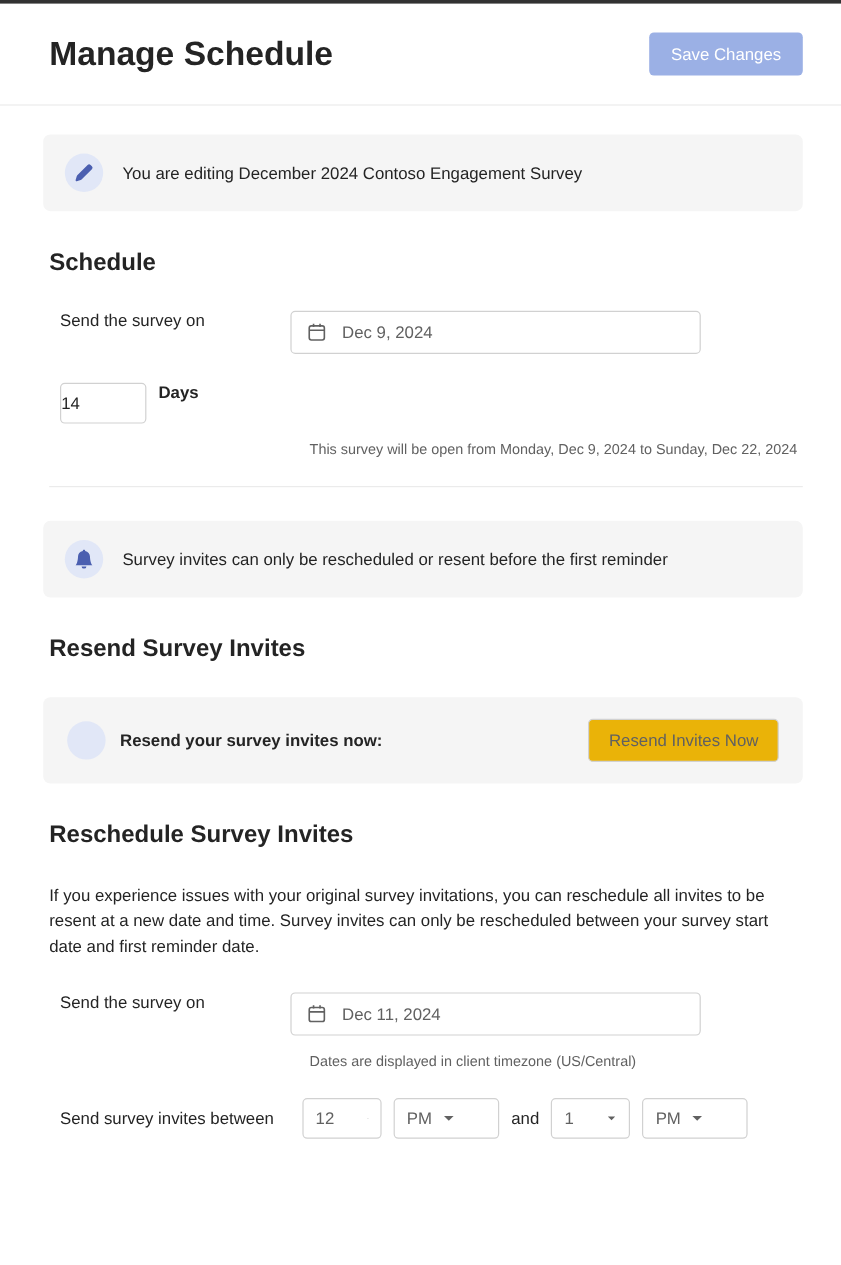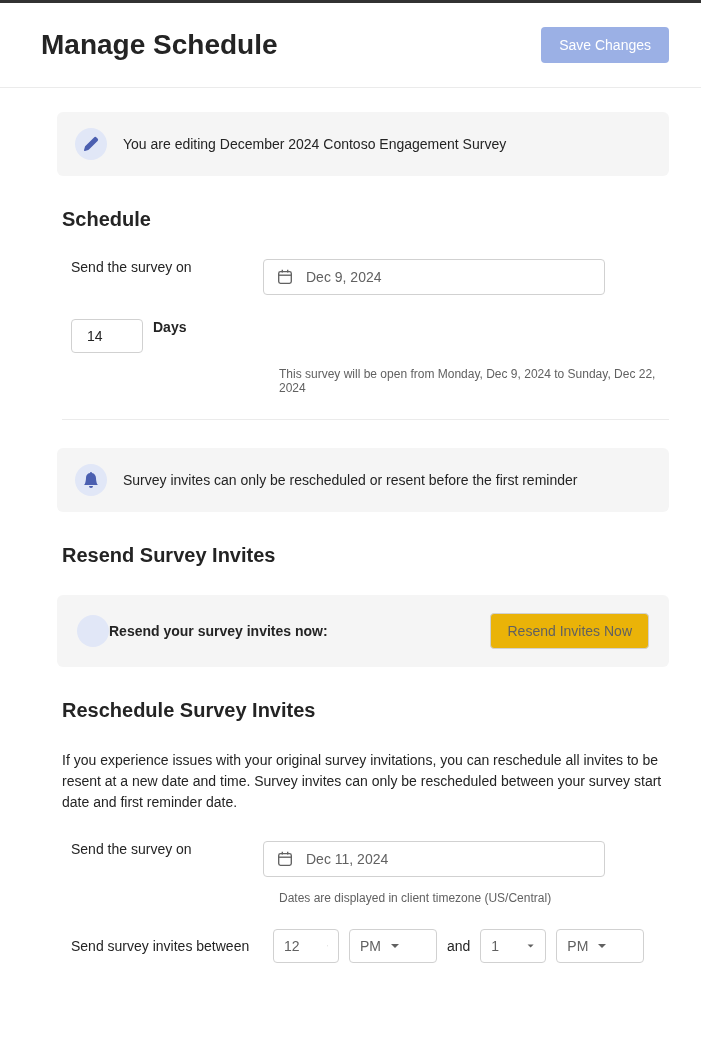--- a/index.html
+++ b/index.html
@@ -35,21 +35,20 @@
       color: #fff;
       border: none;
       padding: 10px 18px;
       border-radius: 4px;
       font-size: 14px;
       font-weight: 500;
       cursor: pointer;
     }
     .content {
       padding: 24px 32px 24px 36px;
-      margin-left: 21px;
     }
     .info-banner {
       background: #f5f5f5;
       border-radius: 6px;
       padding: 16px 18px;
       display: flex;
       align-items: center;
       gap: 16px;
       margin-bottom: 32px;
     }
@@ -104,21 +103,21 @@
       height: 18px;
       flex-shrink: 0;
     }
     .date-input-text {
       color: #616161;
       font-size: 14px;
     }
     .number-input {
       border: 1px solid #d1d1d1;
       border-radius: 4px;
-      padding: 8px 15px;
+      padding: 8px 0;
       width: 72px;
       font-size: 14px;
       color: #242424;
       background: #fff;
     }
     .days-label {
       font-weight: 600;
       margin-left: 10px;
       font-size: 14px;
     }
@@ -133,21 +132,21 @@
       border: none;
       border-top: 1px solid #ebebeb;
       margin: 20px 0 28px 5px;
     }
     .resend-box {
       background: #f5f5f5;
       border-radius: 6px;
       padding: 18px 20px;
       display: flex;
       align-items: center;
-      gap: 0;
+      gap: 12px;
       margin-bottom: 32px;
     }
     .resend-circle {
       width: 32px;
       height: 32px;
       border-radius: 50%;
       background: #e1e7f7;
       flex-shrink: 0;
     }
     .resend-label {

